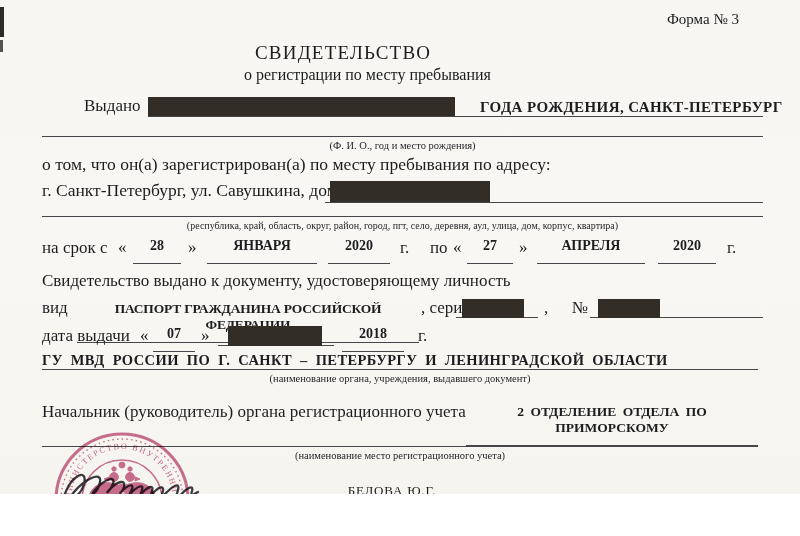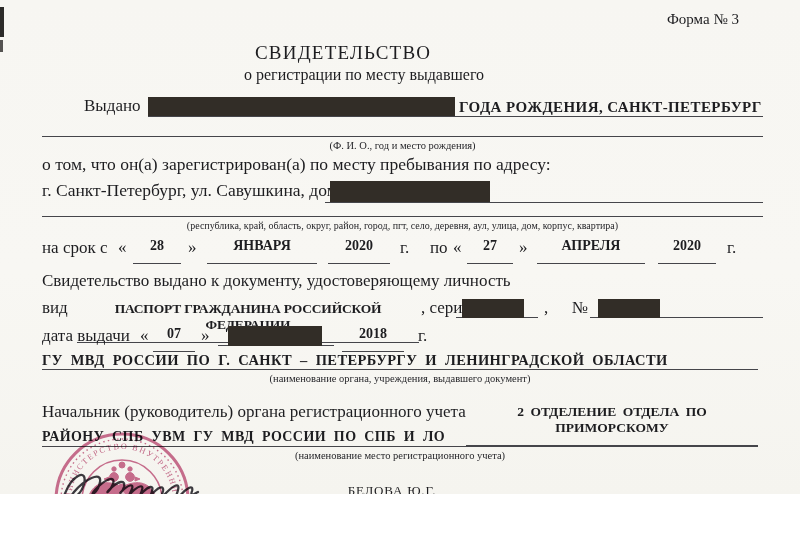--- a/index.html
+++ b/index.html
@@ -25,25 +25,25 @@
 <div class="page">
 
   <div class="artifact" style="left:0;top:7px;width:4px;height:30px;"></div>
   <div class="artifact" style="left:0;top:40px;width:3px;height:12px;opacity:.8;"></div>
 
   <div class="abs" style="left:667px;top:11px;font-size:15px;">Форма № 3</div>
 
   <div class="abs" style="left:255px;top:42px;font-size:19px;letter-spacing:1.2px;">СВИДЕТЕЛЬСТВО</div>
 
 
-  <div class="abs" style="left:244px;top:66px;font-size:16px;">о регистрации по месту выдавшего</div>
+  <div class="abs" style="left:244px;top:66px;font-size:16px;">о регистрации по месту пребывания</div>
 
   <div class="abs t17" style="left:84px;top:96px;">Выдано</div>
   <div class="redact" style="left:148px;top:97px;width:307px;height:20px;"></div>
-  <div class="abs boldfill" style="left:459px;top:99px;font-size:15px;">ГОДА РОЖДЕНИЯ, САНКТ-ПЕТЕРБУРГ</div>
+  <div class="abs boldfill" style="left:480px;top:99px;font-size:15px;">ГОДА РОЖДЕНИЯ, САНКТ-ПЕТЕРБУРГ</div>
   <div class="rule" style="left:148px;top:116px;width:615px;"></div>
 
   <div class="rule" style="left:42px;top:136px;width:721px;"></div>
   <div class="abs" style="left:42px;top:154px;font-size:17.5px;">о том, что он(а) зарегистрирован(а) по месту пребывания по адресу:</div>
 
   <div class="abs cap ctr" style="left:42px;top:140px;width:721px;">(Ф. И. О., год и место рождения)</div>
 
   <div class="abs" style="left:42px;top:180px;font-size:17.5px;">г. Санкт-Петербург, ул. Савушкина, дом</div>
   <div class="rule" style="left:325px;top:202px;width:438px;"></div>
   <div class="redact" style="left:330px;top:181px;width:160px;height:21px;"></div>
@@ -86,21 +86,20 @@
   <div class="redact" style="left:228px;top:326px;width:94px;height:20px;"></div>
   <div class="val" style="left:342px;top:326px;width:62px;">2018</div>
   <div class="abs t17" style="left:418px;top:326px;">г.</div>
 
   <div class="abs boldfill" style="left:42px;top:352px;font-size:14.5px;word-spacing:4px;text-align:right;">ГУ МВД РОССИИ ПО Г. САНКТ – ПЕТЕРБУРГУ И ЛЕНИНГРАДСКОЙ ОБЛАСТИ</div>
   <div class="rule" style="left:42px;top:369px;width:716px;"></div>
   <div class="abs cap ctr" style="left:42px;top:373px;width:716px;">(наименование органа, учреждения, выдавшего документ)</div>
 
   <div class="abs t17" style="left:42px;top:402px;">Начальник (руководитель) органа регистрационного учета</div>
   <div class="val" style="left:466px;top:402px;width:292px;font-size:13.5px;word-spacing:3px;padding-top:2px;">2 ОТДЕЛЕНИЕ ОТДЕЛА ПО ПРИМОРСКОМУ</div>
-  <div class="abs boldfill" style="left:42px;top:429px;font-size:14px;word-spacing:4px;">РАЙОНУ СПБ УВМ ГУ МВД РОССИИ ПО СПБ И ЛО</div>
   <div class="rule" style="left:42px;top:446px;width:716px;"></div>
   <div class="abs cap ctr" style="left:42px;top:450px;width:716px;">(наименование место регистрационного учета)</div>
 
   <svg width="170" height="170" viewBox="0 0 170 170" style="position:absolute;left:37px;top:415px;mix-blend-mode:multiply;opacity:.82;">
     <defs>
       <path id="ringTop" d="M85,85 m-51,0 a51,51 0 1,1 102,0 a51,51 0 1,1 -102,0"></path>
       <path id="ringBot" d="M85,85 m-30,0 a30,30 0 0,0 60,0"></path>
     </defs>
     <g fill="none" stroke="#c2517c">
       <circle cx="85" cy="85" r="66" stroke-width="3"></circle>

